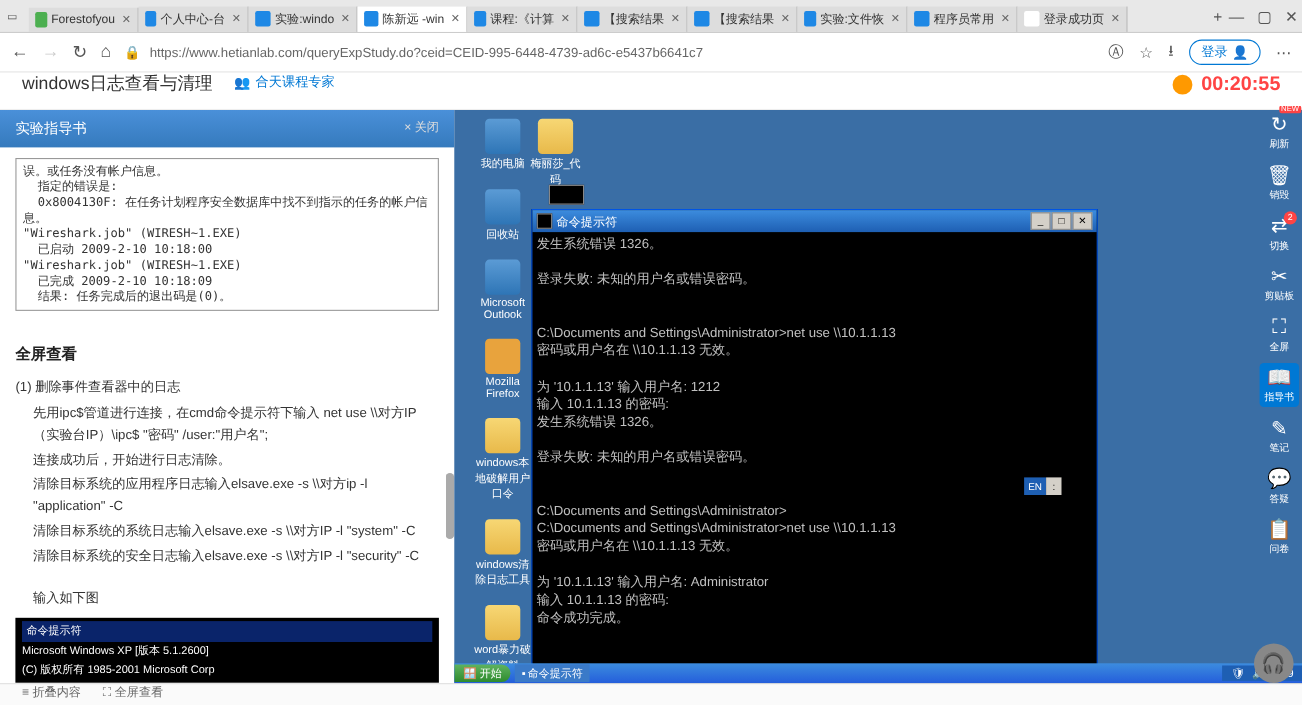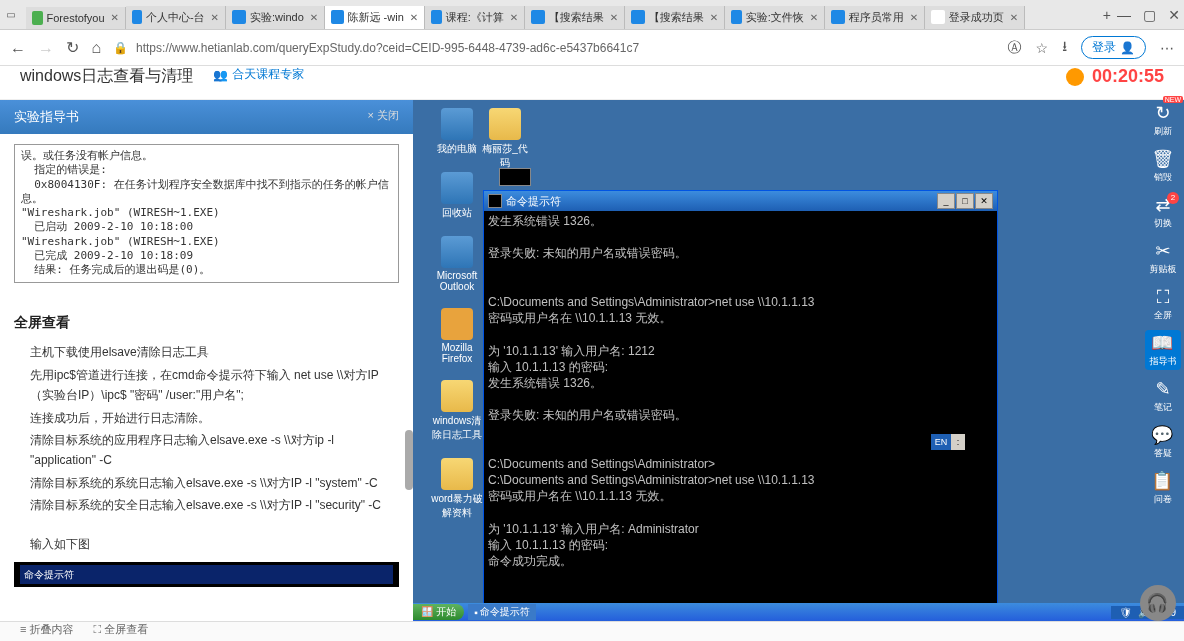--- a/index.html
+++ b/index.html
@@ -172,31 +172,33 @@
   指定的错误是:
   0x8004130F: 在任务计划程序安全数据库中找不到指示的任务的帐户信
 息。
 "Wireshark.job" (WIRESH~1.EXE)
   已启动 2009-2-10 10:18:00
 "Wireshark.job" (WIRESH~1.EXE)
   已完成 2009-2-10 10:18:09
   结果: 任务完成后的退出码是(0)。</pre>
         </div>
       <div class="section-h">全屏查看</div>
+      <div>(1) 删除事件查看器中的日志</div>
       <div id="steps">
-          <div style="margin: 2px 0px 2px 16px;">主机下载使用elsave清除日志工具</div>
           <div style="margin: 2px 0px 2px 16px;">先用ipc$管道进行连接，在cmd命令提示符下输入 net use \\对方IP（实验台IP）\ipc$ "密码" /user:"用户名";</div>
           <div style="margin: 2px 0px 2px 16px;">连接成功后，开始进行日志清除。</div>
           <div style="margin: 2px 0px 2px 16px;">清除目标系统的应用程序日志输入elsave.exe -s \\对方ip -l "application" -C</div>
           <div style="margin: 2px 0px 2px 16px;">清除目标系统的系统日志输入elsave.exe -s \\对方IP -l "system" -C</div>
           <div style="margin: 2px 0px 18px 16px;">清除目标系统的安全日志输入elsave.exe -s \\对方IP -l "security" -C</div>
           <div style="margin: 18px 0px 2px 16px;">输入如下图</div>
         </div>
       <div class="cmd-img">
         <div class="title-bar">命令提示符</div>
+        <pre style="white-space:pre-wrap">Microsoft Windows XP [版本 5.1.2600]
+(C) 版权所有 1985-2001 Microsoft Corp</pre>
       </div>
     </div>
     <div class="scroll-thumb"></div>
   </div>
 
   <div class="right-panel">
     <div class="desktop-icons" id="dicons1">
         <div class="dicon">
           <div class="dicon-img dicon-blue"></div>
           <div>我的电脑</div>
@@ -205,20 +207,24 @@
           <div class="dicon-img dicon-blue"></div>
           <div>回收站</div>
         </div>
         <div class="dicon">
           <div class="dicon-img dicon-blue"></div>
           <div>Microsoft Outlook</div>
         </div>
         <div class="dicon">
           <div class="dicon-img dicon-orange"></div>
           <div>Mozilla Firefox</div>
+        </div>
+        <div class="dicon">
+          <div class="dicon-img dicon-folder"></div>
+          <div>windows本地破解用户口令</div>
         </div>
         <div class="dicon">
           <div class="dicon-img dicon-folder"></div>
           <div>windows清除日志工具</div>
         </div>
         <div class="dicon">
           <div class="dicon-img dicon-folder"></div>
           <div>word暴力破解资料</div>
         </div>
       </div>

